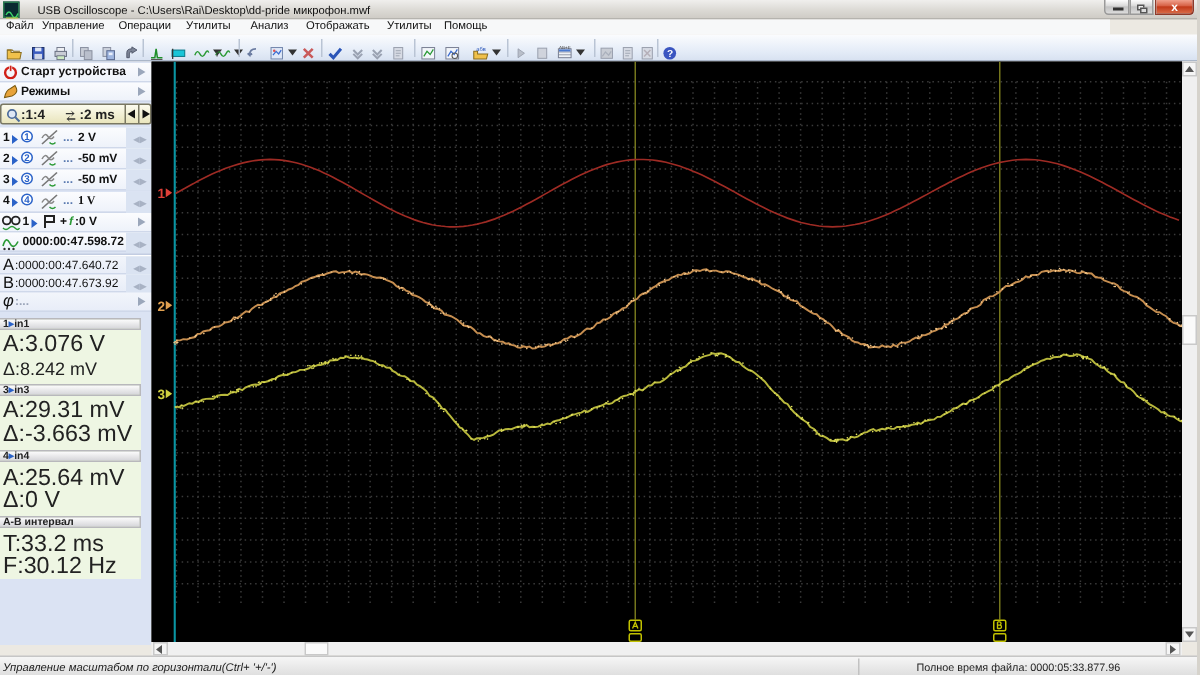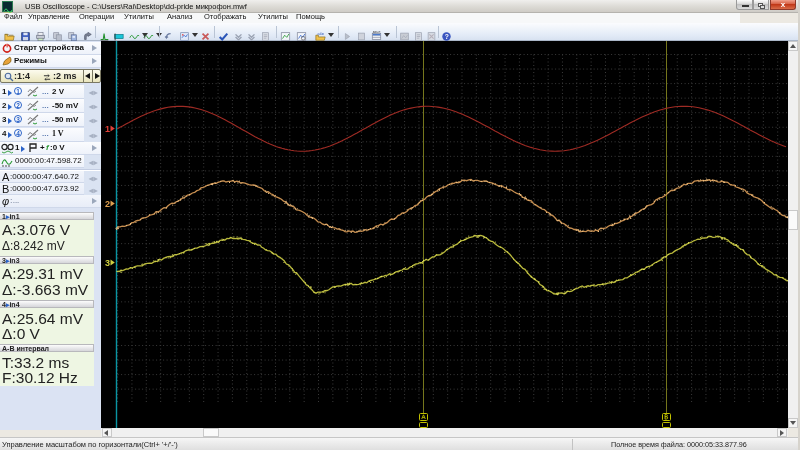--- a/index.html
+++ b/index.html
@@ -305,21 +305,21 @@
  <span style="position:absolute;left:50px;top:1px;">:0 V</span>
  <div class="rarr"></div>
       </div>
 <div class="prow" style="top:114px;height:13px;">
  <svg width="13" height="11" viewBox="0 0 13 11" style="position:absolute;left:1px;top:1px;">
           <path d="M1 8 Q3 1 5.5 6 T11 5" fill="none" stroke="#2a9a35" stroke-width="1.1"></path>
           <circle cx="2" cy="10" r="0.8" fill="#333"></circle>
           <circle cx="5" cy="10" r="0.8" fill="#333"></circle>
           <circle cx="8" cy="10" r="0.8" fill="#333"></circle>
         </svg>
- <span style="position:absolute;left:15px;top:1px;font-weight:normal;">0000:00:47.598.72</span>
+ <span style="position:absolute;left:15px;top:1px;font-weight:bold;">0000:00:47.598.72</span>
  <div style="position:absolute;left:84px;top:0;width:17px;height:14px;background:#dae3f2;"></div>
         <span class="garr">◂▸</span>
       </div>
 <div style="position:absolute;left:0;top:128px;width:101px;height:2px;background:#c3cde2;border-bottom:1px solid #fff;"></div>
 <div class="prow" style="top:130px;height:12px;background:linear-gradient(#f2f5fb,#e8edf8);">
  <span style="position:absolute;left:2px;top:0px;font-size:11px;font-weight:normal;">A</span>
  <span style="position:absolute;left:10px;top:1px;font-weight:normal;">:0000:00:47.640.72</span>
  <div style="position:absolute;left:84px;top:0;width:17px;height:14px;background:#dae3f2;"></div>
         <span class="garr">◂▸</span>
       </div>
@@ -978,18 +978,18 @@
    <div class="sarr" style="left:2px;top:380px;border-left:3px solid transparent;border-right:3px solid transparent;border-top:4px solid #555;"></div>
  </div>
  <div id="hsb">
    <div class="sbtn" style="left:1px;top:0;width:10px;height:9px;"></div>
    <div class="sarr" style="left:3px;top:2px;border-top:3px solid transparent;border-bottom:3px solid transparent;border-right:4px solid #555;"></div>
    <div class="sbtn" style="left:102px;top:0;width:16px;height:9px;background:#fafafa;"></div>
    <div class="sbtn" style="left:676px;top:0;width:10px;height:9px;"></div>
    <div class="sarr" style="left:679px;top:2px;border-top:3px solid transparent;border-bottom:3px solid transparent;border-left:4px solid #555;"></div>
  </div>
  <div id="status">
-   <span style="position:absolute;left:2px;top:2px;">Управление масштабом по горизонтали(Ctrl+ '+/'-')</span>
+   <span style="position:absolute;left:2px;top:2px;font-style:italic;">Управление масштабом по горизонтали(Ctrl+ '+/'-')</span>
    <span style="position:absolute;left:611px;top:2px;font-size:7.2px;">Полное время файла: 0000:05:33.877.96</span>
    <div style="position:absolute;left:572px;top:1px;width:1px;height:11px;background:#c2c2c2;"></div>
  </div>
  <div id="rightedge"></div>
 </div>
 
 </body></html>

